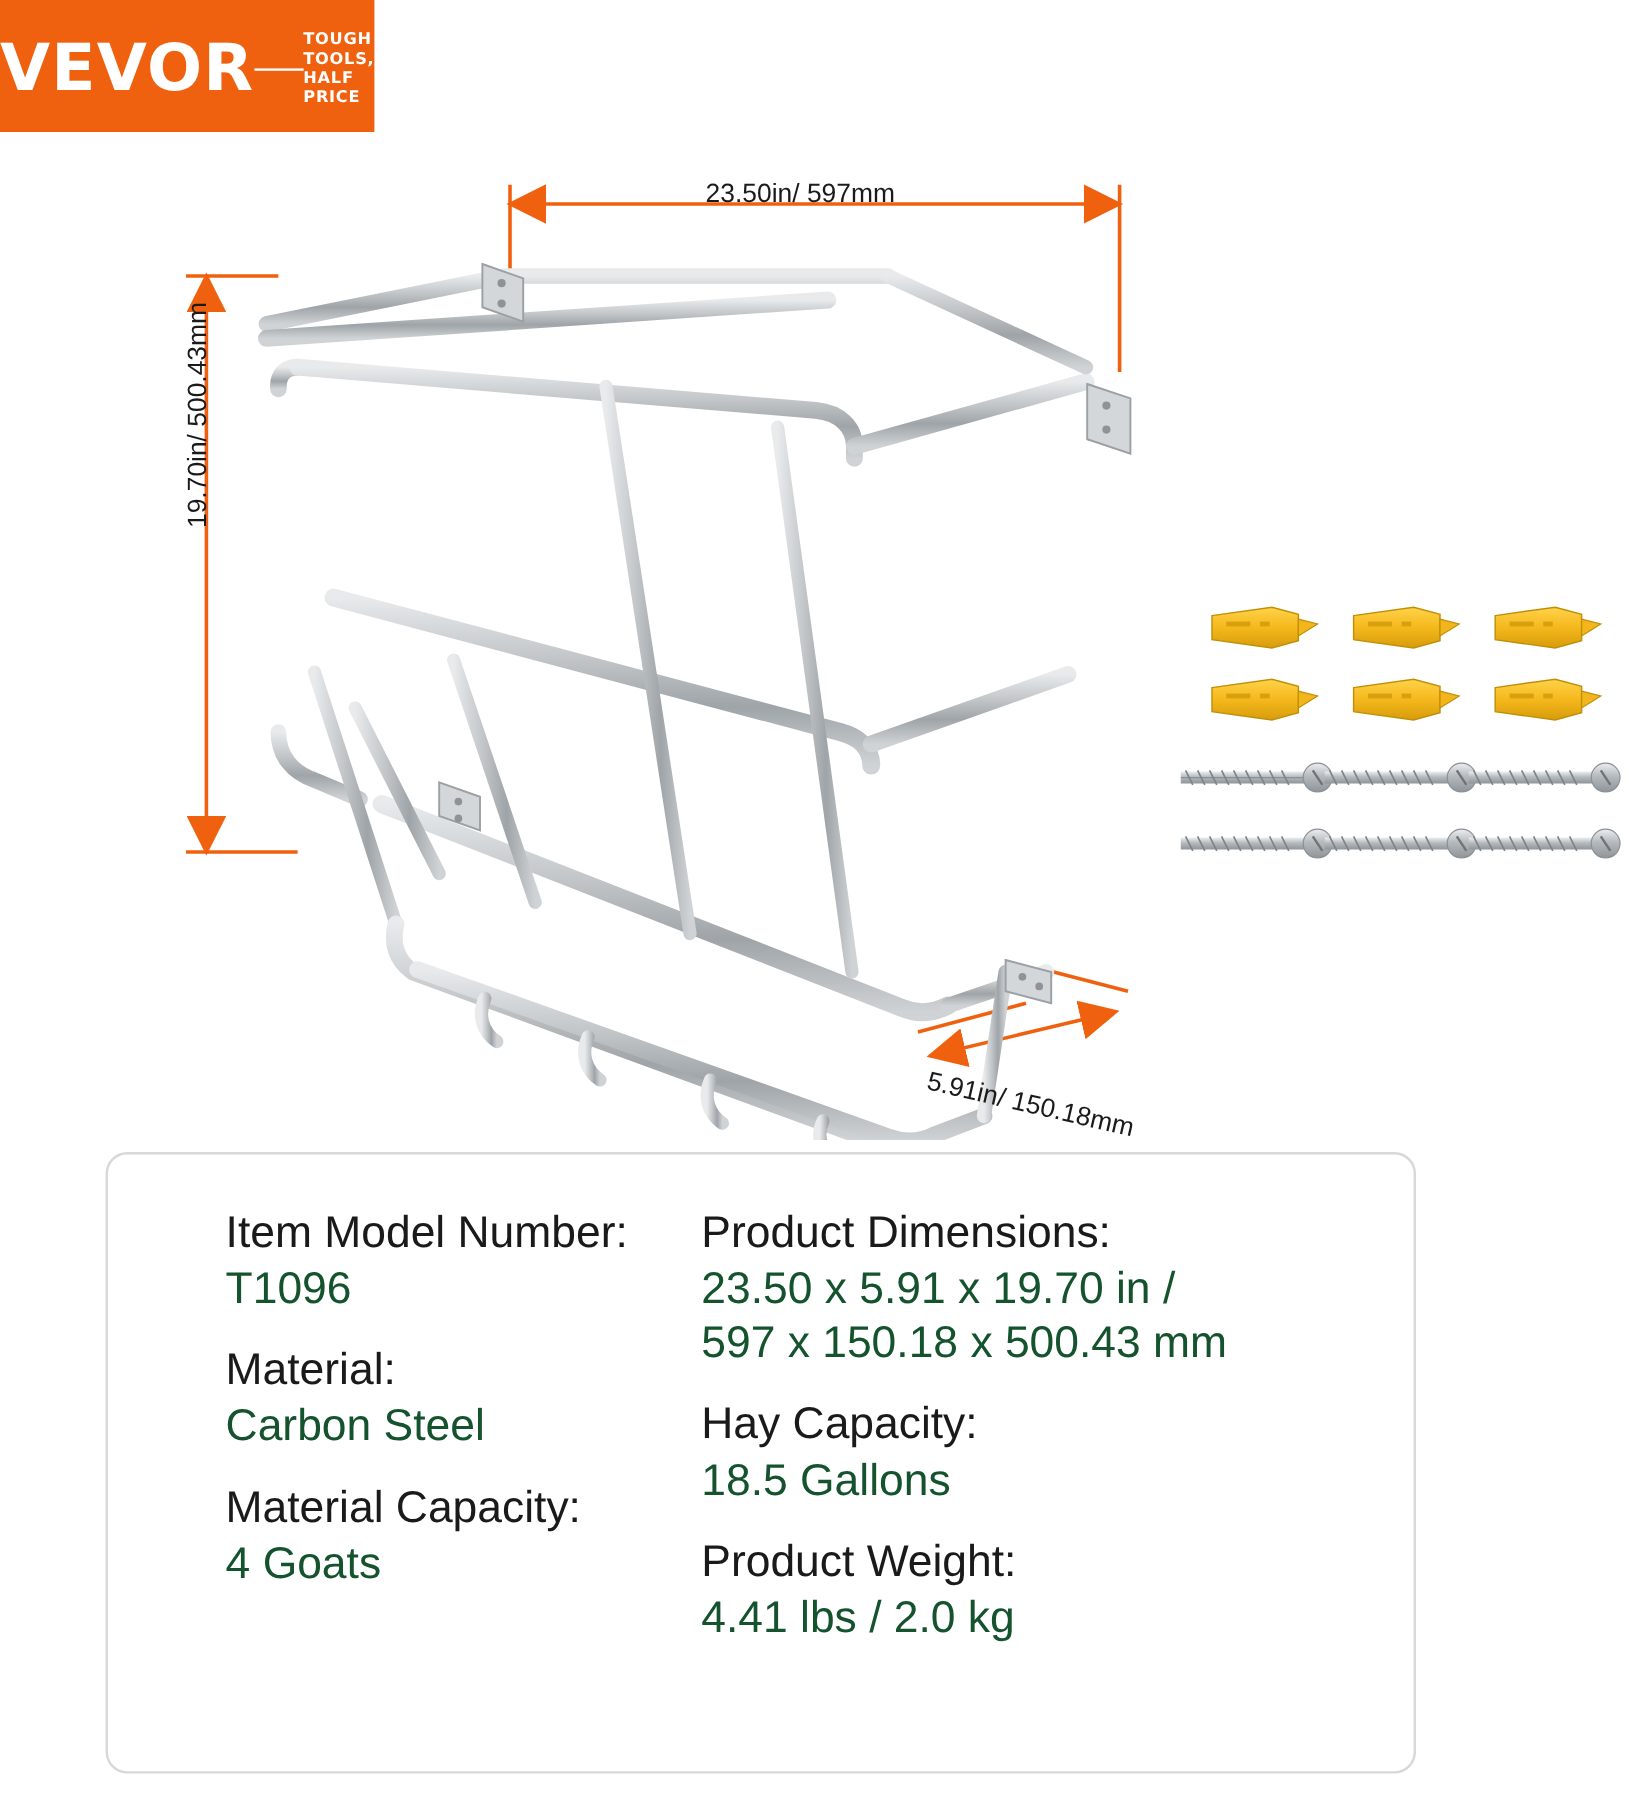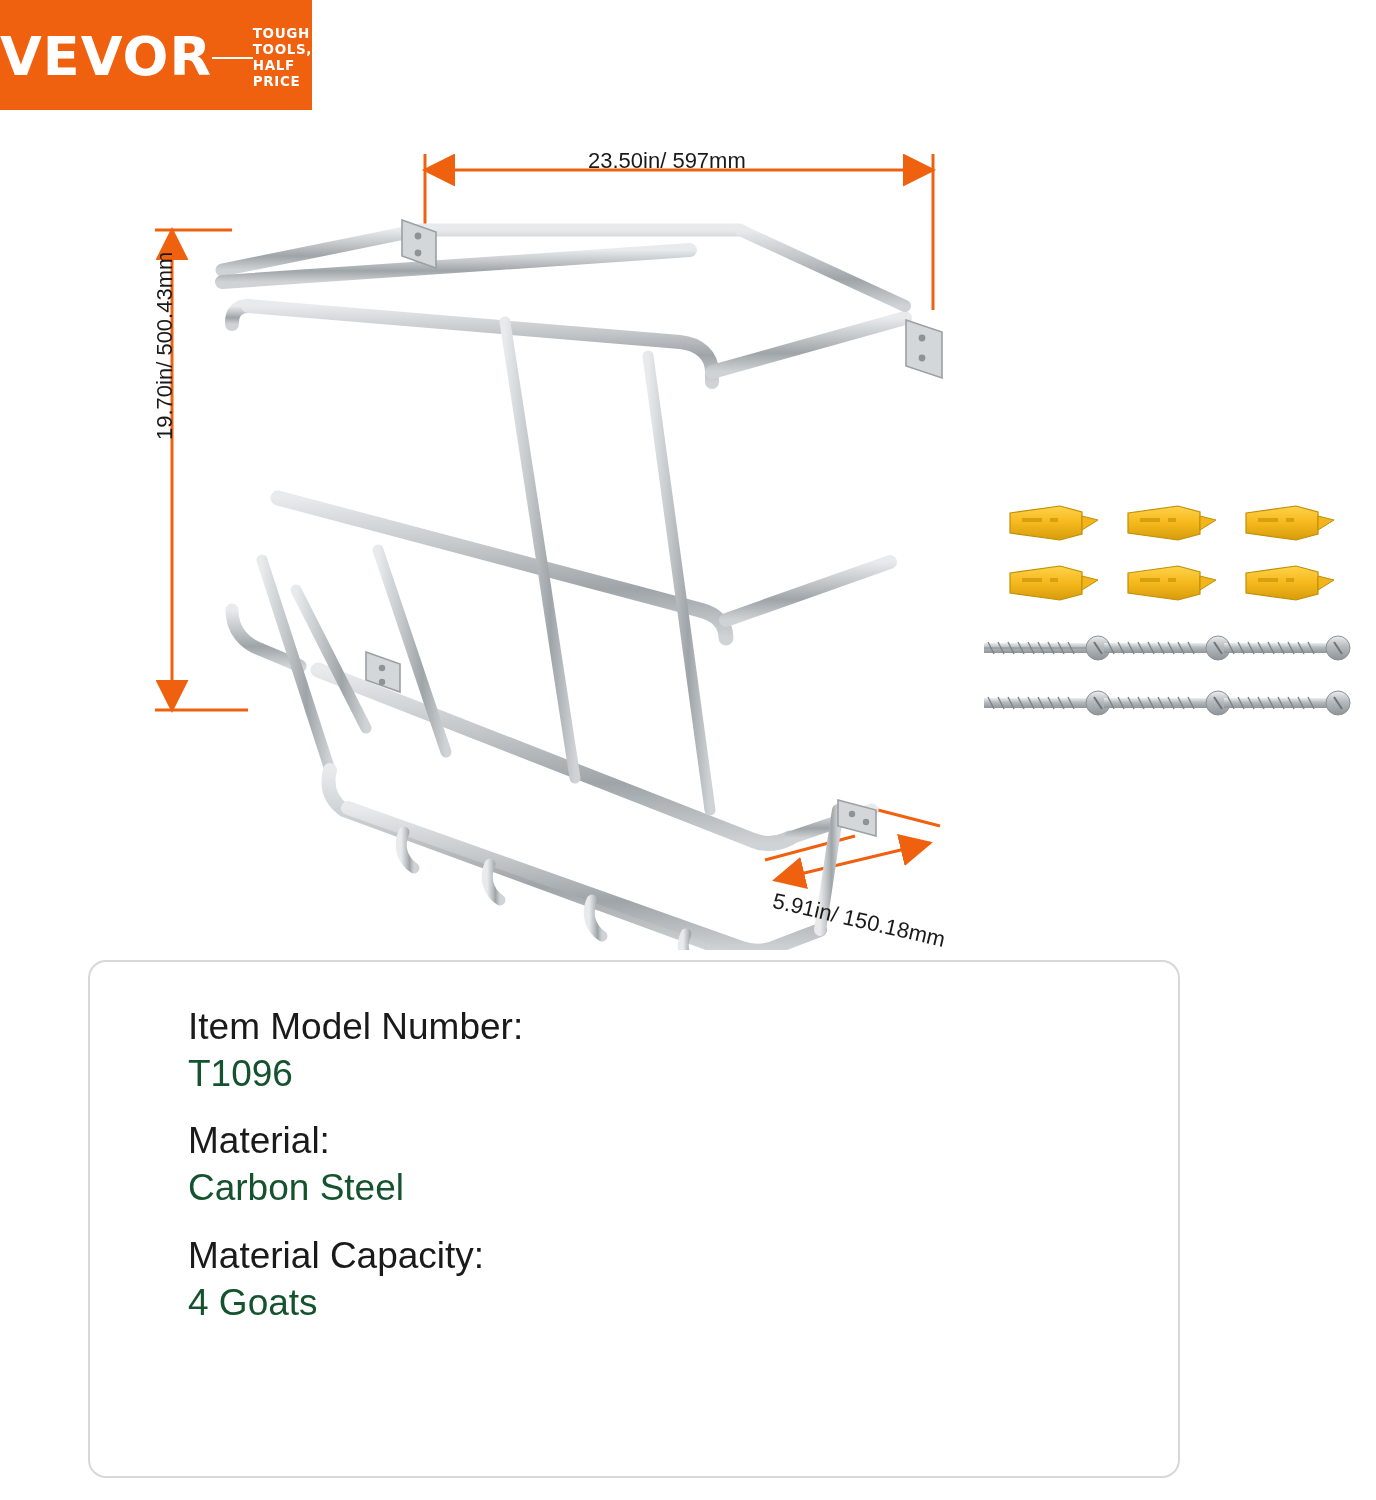--- a/index.html
+++ b/index.html
@@ -418,13 +418,26 @@
     <div class="spec-key">Item Model Number:</div>
     <div class="spec-val">T1096</div>
 
     <div class="spec-key">Material:</div>
     <div class="spec-val">Carbon Steel</div>
 
     <div class="spec-key">Material Capacity:</div>
     <div class="spec-val">4 Goats</div>
   </div>
 
+  <div class="spec-col spec-col-right">
+    <div class="spec-key">Product Dimensions:</div>
+    <div class="spec-val wrap">
+      <span class="nowrap">23.50 x 5.91 x 19.70 in /</span>
+      <span class="nowrap">597 x 150.18 x 500.43 mm</span>
+    </div>
+
+    <div class="spec-key">Hay Capacity:</div>
+    <div class="spec-val">18.5 Gallons</div>
+
+    <div class="spec-key">Product Weight:</div>
+    <div class="spec-val">4.41 lbs / 2.0 kg</div>
+  </div>
 </div>
 
 </body></html>

